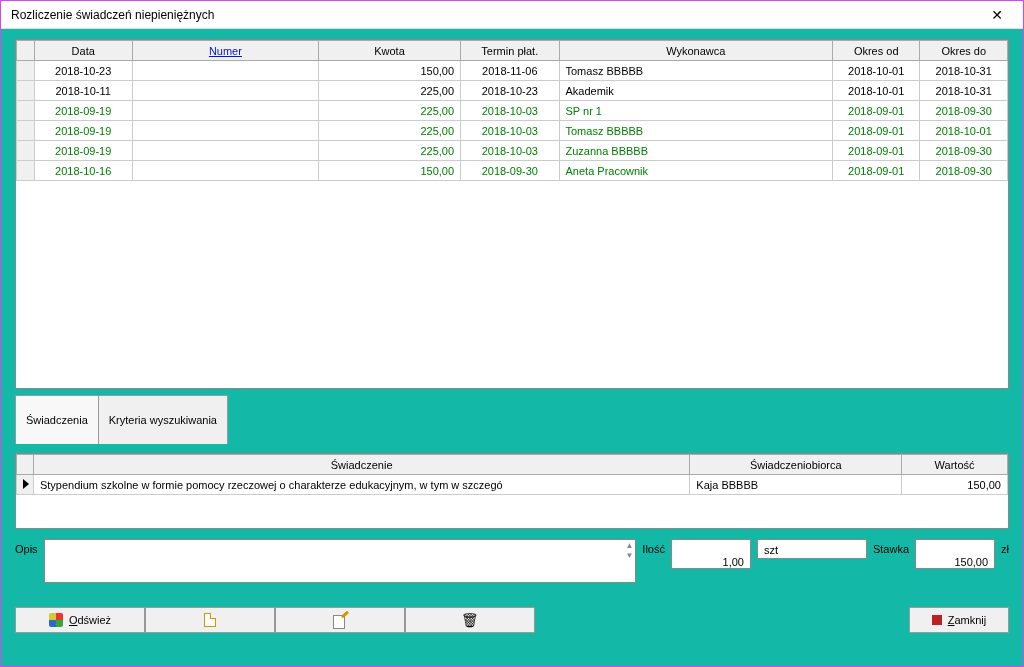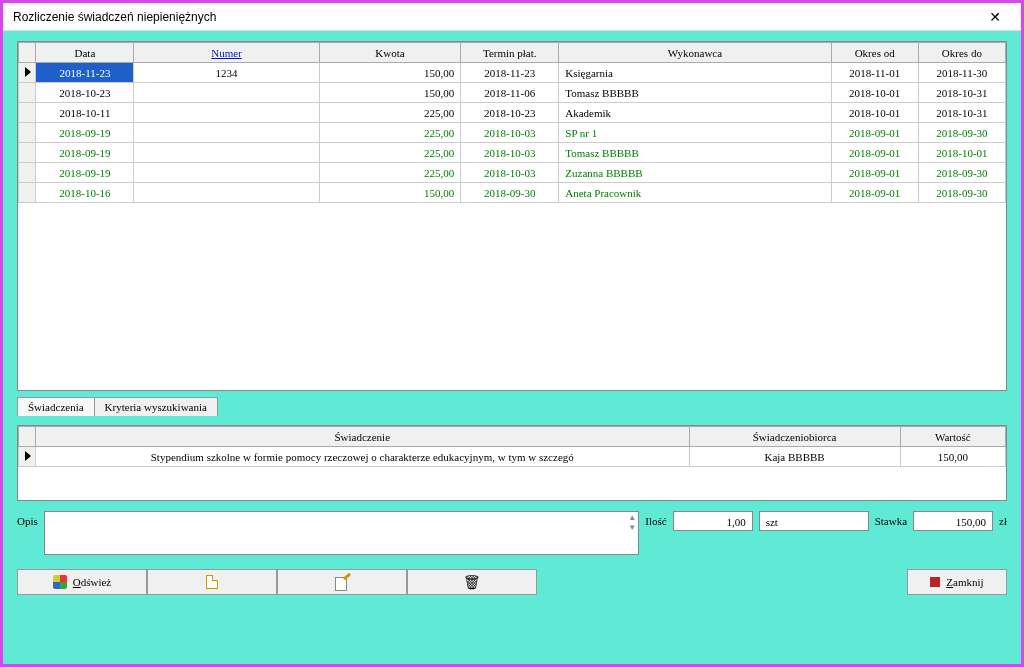--- a/index.html
+++ b/index.html
@@ -6,24 +6,24 @@
   body {
     margin: 0;
     font-family: Tahoma, Arial, sans-serif;
     font-size: 11px;
     background: #fff;
     color: #000;
   }
   .window {
     width: 1024px;
     height: 667px;
-    border: 3px solid #d946ef;
+    border: 1px solid #d946ef;
     display: flex;
     flex-direction: column;
-    background: #5eead4;
+    background: #14b8a6;
     position: relative;
   }
   .titlebar {
     display: flex;
     align-items: center;
     height: 28px;
     background: #fff;
     border-bottom: 1px solid #ddd;
     padding: 0 6px;
   }
@@ -31,21 +31,20 @@
   .titlebar .close {
     width: 40px; height: 22px;
     display: flex; align-items: center; justify-content: center;
     font-size: 14px;
   }
   .content {
     flex: 1;
     display: flex;
     flex-direction: column;
     padding: 10px 14px 12px 14px;
-    font-family: Liberation Serif, serif;
   }
   .grid-wrap {
     flex: 0 0 350px;
     border: 1px solid #888;
     background: #fff;
     display: flex;
     position: relative;
     overflow: hidden;
   }
   .grid-scroll {
@@ -103,21 +102,21 @@
   .tabs {
     display: flex;
     margin-top: 6px;
     position: relative;
     z-index: 2;
   }
   .tab {
     border: 1px solid #999;
     border-bottom: none;
     background: #f0f0f0;
-    padding: 3px 10px;
+    padding: 18px 10px;
     font-size: 11px;
     position: relative;
     margin-right: -1px;
   }
   .tab.active { background: #f8f8f8; }
 
   .detail-table-wrap {
     margin-top: 9px;
     border: 1px solid #888;
     background: #fff;
@@ -136,21 +135,20 @@
     padding: 2px 4px;
     height: 20px;
     text-align: center;
   }
   table.detail td {
     border: 1px solid #ccc;
     padding: 2px 6px;
     height: 20px;
     white-space: nowrap;
     overflow: hidden;
-    text-align: center;
   }
   col.dsel { width: 16px; }
   col.dsw { width: 620px; }
   col.dsb { width: 200px; }
   col.dwa { width: 100px; }
 
   .formrow {
     display: flex;
     align-items: flex-start;
     margin-top: 10px;
@@ -173,39 +171,39 @@
     gap: 2px;
   }
   .opis .spin span {
     font-size: 8px;
     color: #888;
     line-height: 8px;
   }
   .numfield {
     border: 1px solid #888;
     background: #fff;
-    padding: 2px 6px;
+    padding: 14px 6px;
     height: 20px;
     line-height: 16px;
     text-align: right;
     width: 80px;
   }
   .txtfield {
     border: 1px solid #888;
     background: #fff;
     padding: 2px 6px;
     height: 20px;
     line-height: 16px;
     width: 110px;
   }
 
   .btnrow {
     display: flex;
     gap: 0;
-    margin-top: 14px;
+    margin-top: 24px;
   }
   .btn {
     border: 1px solid #999;
     background: #f0f0f0;
     height: 26px;
     min-width: 130px;
     display: flex;
     align-items: center;
     justify-content: center;
     gap: 6px;
@@ -264,30 +262,20 @@
               <th class="link-head">Numer</th>
               <th>Kwota</th>
               <th>Termin płat.</th>
               <th>Wykonawca</th>
               <th>Okres od</th>
               <th>Okres do</th>
             </tr>
           </thead>
           <tbody id="grid-body">
               <tr>
-                <td class="sel"><span class="arrow"></span></td>
-                <td class="center selected">2018-11-23</td>
-                <td class="center">1234</td>
-                <td class="right">150,00</td>
-                <td class="center">2018-11-23</td>
-                <td>Księgarnia</td>
-                <td class="center">2018-11-01</td>
-                <td class="center">2018-11-30</td>
-              </tr>
-              <tr>
                 <td class="sel"></td>
                 <td class="center">2018-10-23</td>
                 <td class="center"></td>
                 <td class="right">150,00</td>
                 <td class="center">2018-11-06</td>
                 <td>Tomasz BBBBB</td>
                 <td class="center">2018-10-01</td>
                 <td class="center">2018-10-31</td>
               </tr>
               <tr>

